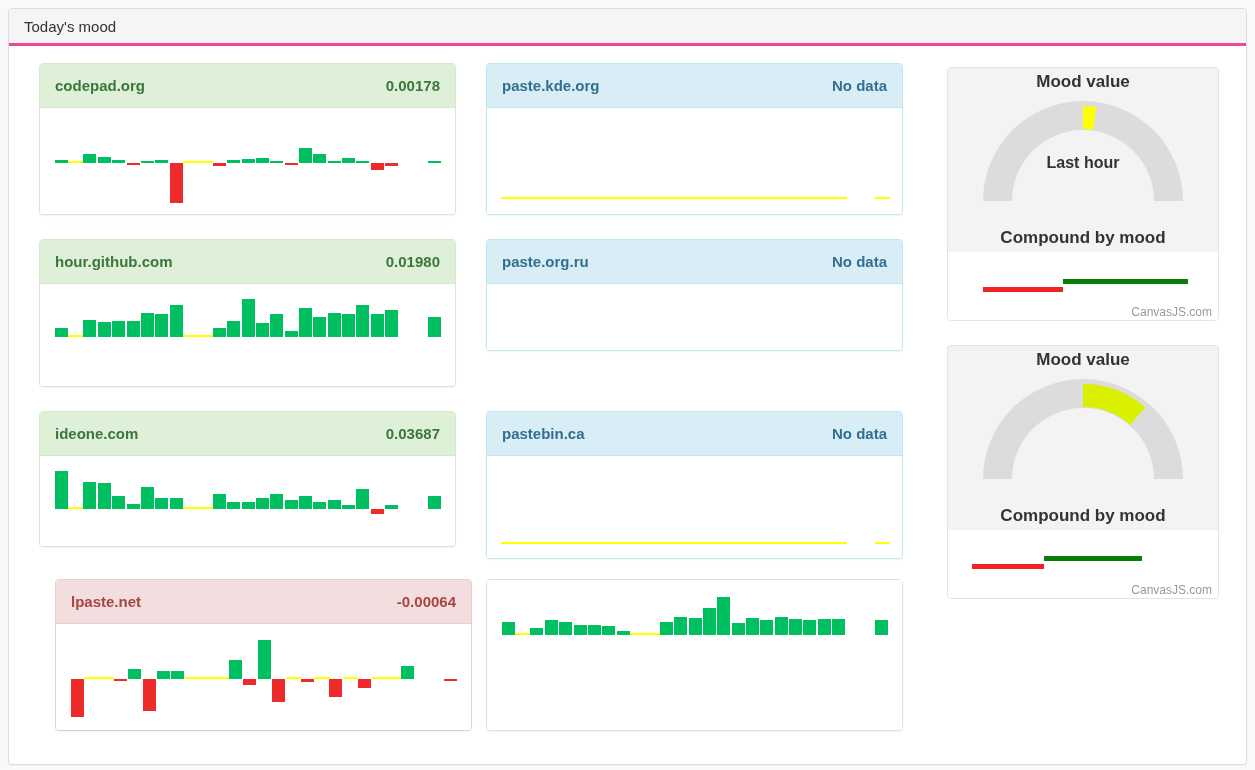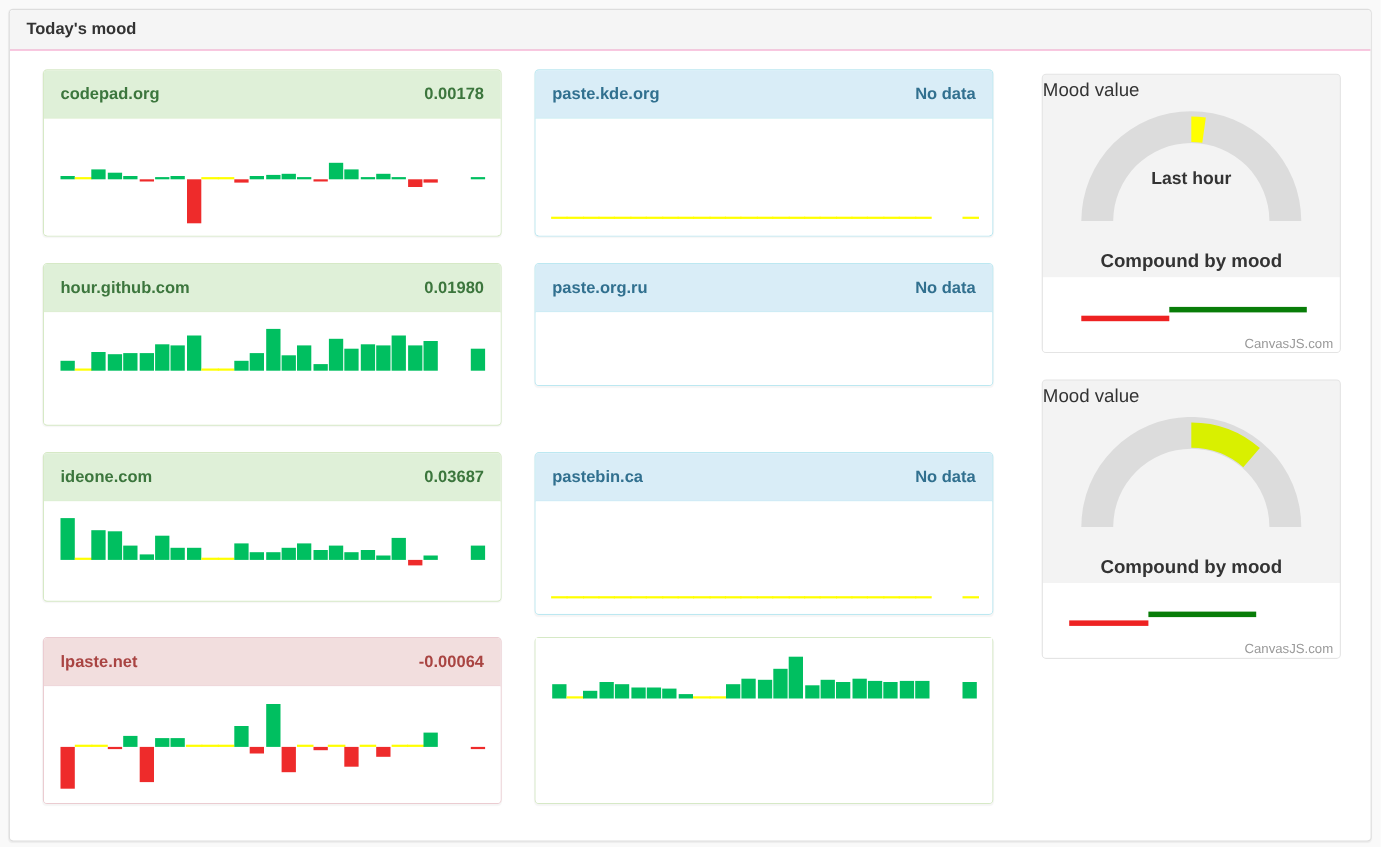--- a/index.html
+++ b/index.html
@@ -3,50 +3,50 @@
 <meta charset="utf-8">
 <style>
   * { margin:0; padding:0; box-sizing:border-box; }
   html,body { width:1255px; height:770px; background:#f9f9f9; font-family:"Liberation Sans", sans-serif; }
   .panel-main {
     position:absolute; left:8px; top:8px; width:1239px; height:757px;
     background:#fff; border:1px solid #ddd; border-radius:4px;
     box-shadow:0 1px 1px rgba(0,0,0,.05);
   }
   .panel-main-heading {
-    height:37px; background:#f5f5f5; border-bottom:1px solid #ec4899;
-    border-radius:3px 3px 0 0; padding:9px 15px; font-size:15px; font-weight:bold; color:#333;
+    height:37px; background:#f5f5f5; border-bottom:3px solid #ec4899;
+    border-radius:3px 3px 0 0; padding:9px 15px; font-size:15px; font-weight:normal; color:#333;
   }
   .panel-main-body { position:relative; width:100%; height:720px; }
 
   .mini {
     position:absolute; width:417px; background:#fff;
     border:1px solid; border-radius:4px; display:flex; flex-direction:column;
     box-shadow:0 1px 1px rgba(0,0,0,.04);
   }
   .mini-head {
     height:44px; padding:0 15px; display:flex; align-items:center; justify-content:space-between;
     font-size:15px; font-weight:bold; border-bottom:1px solid; border-radius:3px 3px 0 0;
   }
   .mini-chart { flex:1; position:relative; background:#fff; border-radius:0 0 3px 3px; overflow:hidden; }
   .bar { position:absolute; }
 
   .success { border-color:#d6e9c6; }
   .success .mini-head { background:#dff0d8; border-color:#d6e9c6; color:#3c763d; }
   .info { border-color:#bce8f1; }
   .info .mini-head { background:#d9edf7; border-color:#bce8f1; color:#31708f; }
-  .danger { border-color:#ebccd1; }
+  .danger { border-color:#ebccd1;margin-left:16px; }
   .danger .mini-head { background:#f2dede; border-color:#ebccd1; color:#a94442; }
 
   .gcard {
     position:absolute; left:938px; width:272px; height:254px;
     background:#f3f3f3; border:1px solid #e4e4e4; border-radius:4px; overflow:hidden;
   }
-  .gtitle { position:absolute; top:4px; left:0; width:100%; 
-    font-size:17px; font-weight:normal; color:#333; }
+  .gtitle { position:absolute; top:4px; left:0; width:100%; text-align:center;
+    font-size:17px; font-weight:bold; color:#333; }
   .gauge-svg { position:absolute; top:33px; left:0; }
   .glabel { position:absolute; top:86px; left:0; width:100%; text-align:center;
     font-size:16px; font-weight:bold; color:#333; }
   .ctitle { position:absolute; top:160px; left:0; width:100%; text-align:center;
     font-size:17px; font-weight:bold; color:#333; }
   .strip { position:absolute; top:184px; left:0; width:270px; height:69px; background:#fff; }
   .seg { position:absolute; height:5px; }
   .watermark { position:absolute; right:6px; bottom:2px; font-size:12px; color:#999; }
 </style>
 </head>

